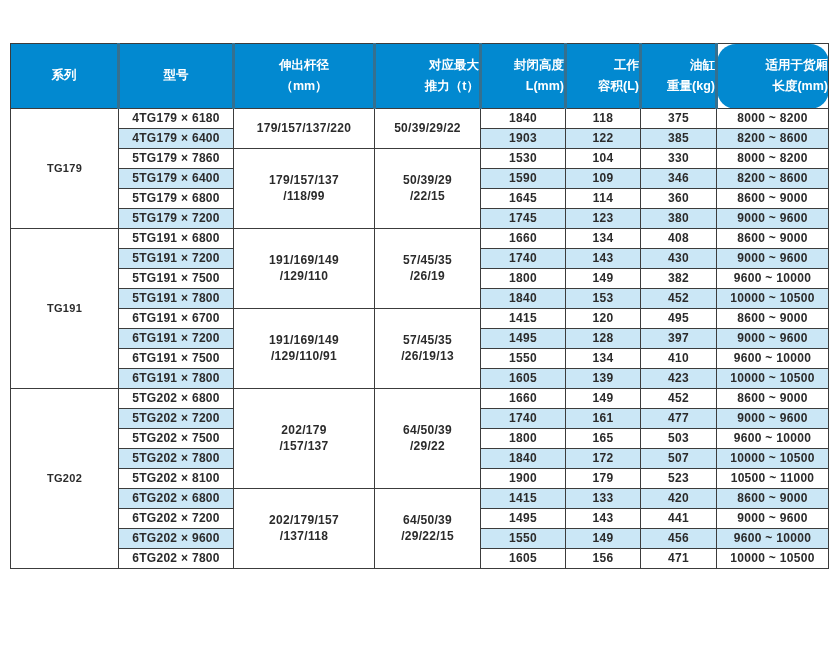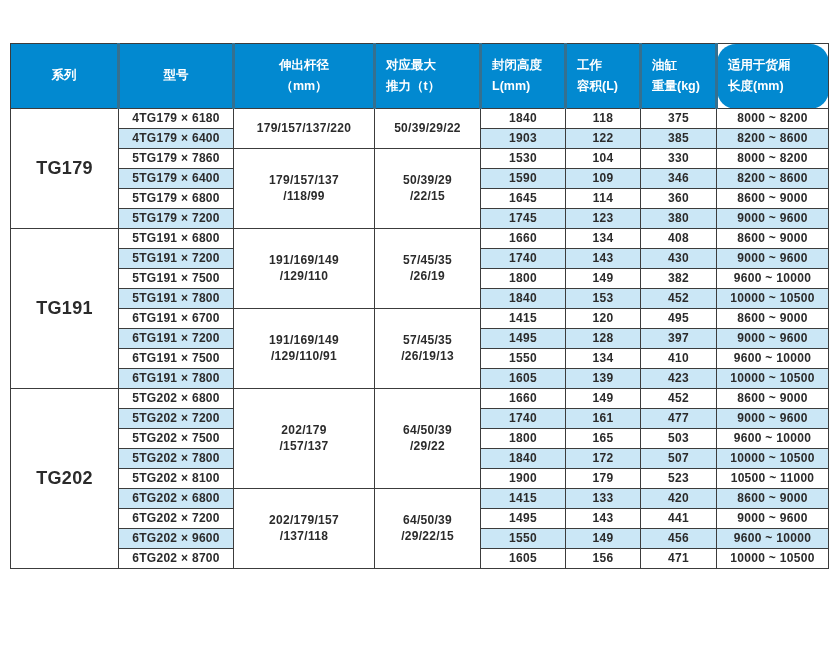--- a/index.html
+++ b/index.html
@@ -19,32 +19,32 @@
     height:64px;vertical-align:middle;
     border-left:3px solid #35708F;
     border-top:1px solid #3C3C3C;
     border-bottom:1px solid #3C3C3C;
     white-space:pre-line;line-height:1.7;
     padding:0;
   }
   thead th:first-child{border-left:1px solid #3C3C3C;}
   thead th:last-child{border-right:1px solid #3C3C3C;border-radius:19px;}
   th.hdr-center{text-align:center;}
-  th.hdr-left{text-align:left;padding-left:10px;}
+  th.hdr-left{text-align:right;padding-left:10px;}
   
   tbody td{
     border:1px solid #3C3C3C;
     text-align:center;vertical-align:middle;
     height:19px;padding:0 2px;
     font-size:12px;font-weight:bold;color:#2B2B2B;
     background:#ffffff;
     white-space:pre-line;line-height:1.3;
     letter-spacing:0.3px;
   }
-  td.series{font-size:18px;margin-left:12px;}
+  td.series{font-size:11px;margin-left:12px;}
   tbody tr:nth-child(even) td{background:#CBE7F6;}
   tbody tr td.mc{background:#ffffff;}
 </style>
 </head>
 <body>
 
 <table class="spec">
   <colgroup>
     <col style="width:108px">
       <col style="width:115px">
@@ -250,20 +250,20 @@
       <td>9000 ~ 9600</td>
     </tr>
     <tr>
       <td>6TG202 × 9600</td>
       <td>1550</td>
       <td>149</td>
       <td>456</td>
       <td>9600 ~ 10000</td>
     </tr>
     <tr>
-      <td>6TG202 × 8700</td>
+      <td>6TG202 × 7800</td>
       <td>1605</td>
       <td>156</td>
       <td>471</td>
       <td>10000 ~ 10500</td>
     </tr>
   </tbody>
 </table>
 
 </body></html>

